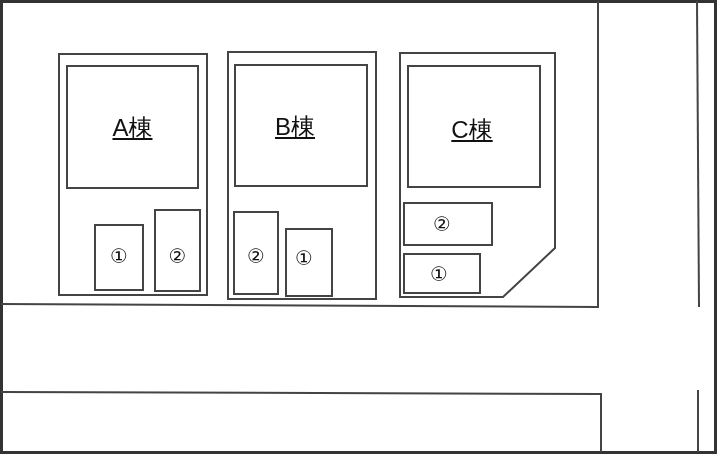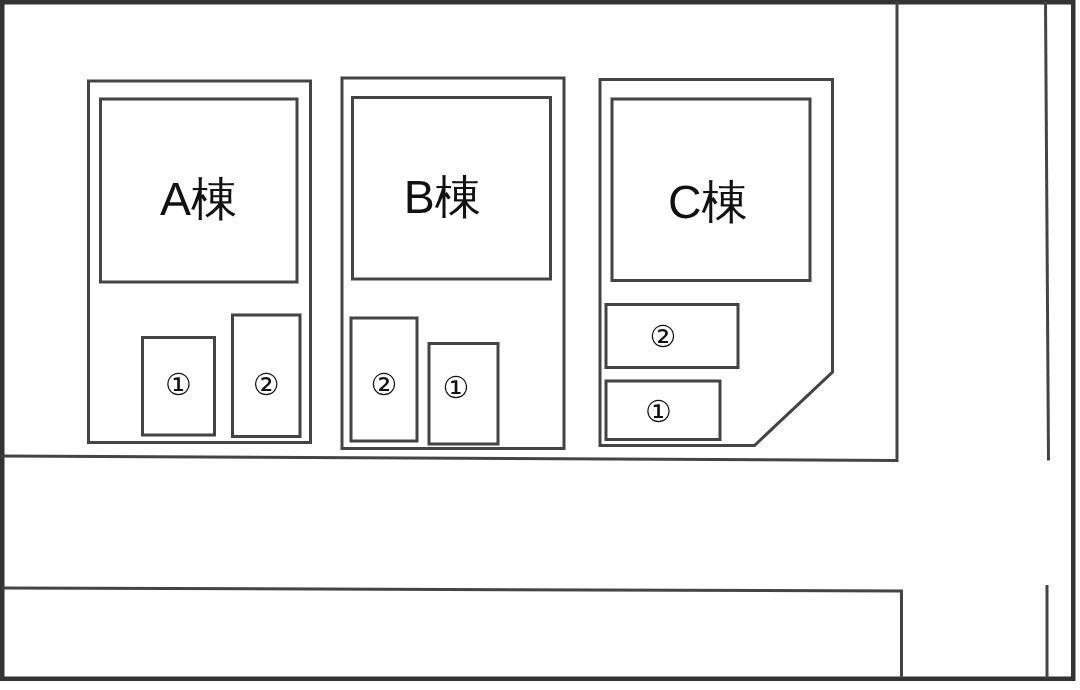--- a/index.html
+++ b/index.html
@@ -1,19 +1,19 @@
 <!DOCTYPE html>
 <html><head>
 <meta charset="utf-8">
 <style>
   html, body { margin:0; padding:0; background:#ffffff; }
   body { width:720px; height:460px; position:relative; overflow:hidden; font-family:"Liberation Sans", "DejaVu Sans", sans-serif; }
   #canvas { position:absolute; left:0; top:0; width:720px; height:460px; }
   .lbl { position:absolute; color:#111; text-align:center; }
-  .bldg-lbl { font-size:31px; font-weight:normal; letter-spacing:0px; }
+  .bldg-lbl { font-size:24px; font-weight:normal; letter-spacing:0px;text-decoration:underline; }
   .park-lbl { font-family:"DejaVu Sans", sans-serif; font-size:20px; }
   svg line, svg rect, svg polygon, svg polyline { stroke:#444; fill:none; stroke-width:2; }
   svg .frame { stroke:#333; stroke-width:3; }
 </style>
 </head>
 <body>
 
 <div id="canvas">
   <svg width="720" height="460" viewBox="0 0 720 460">
 

